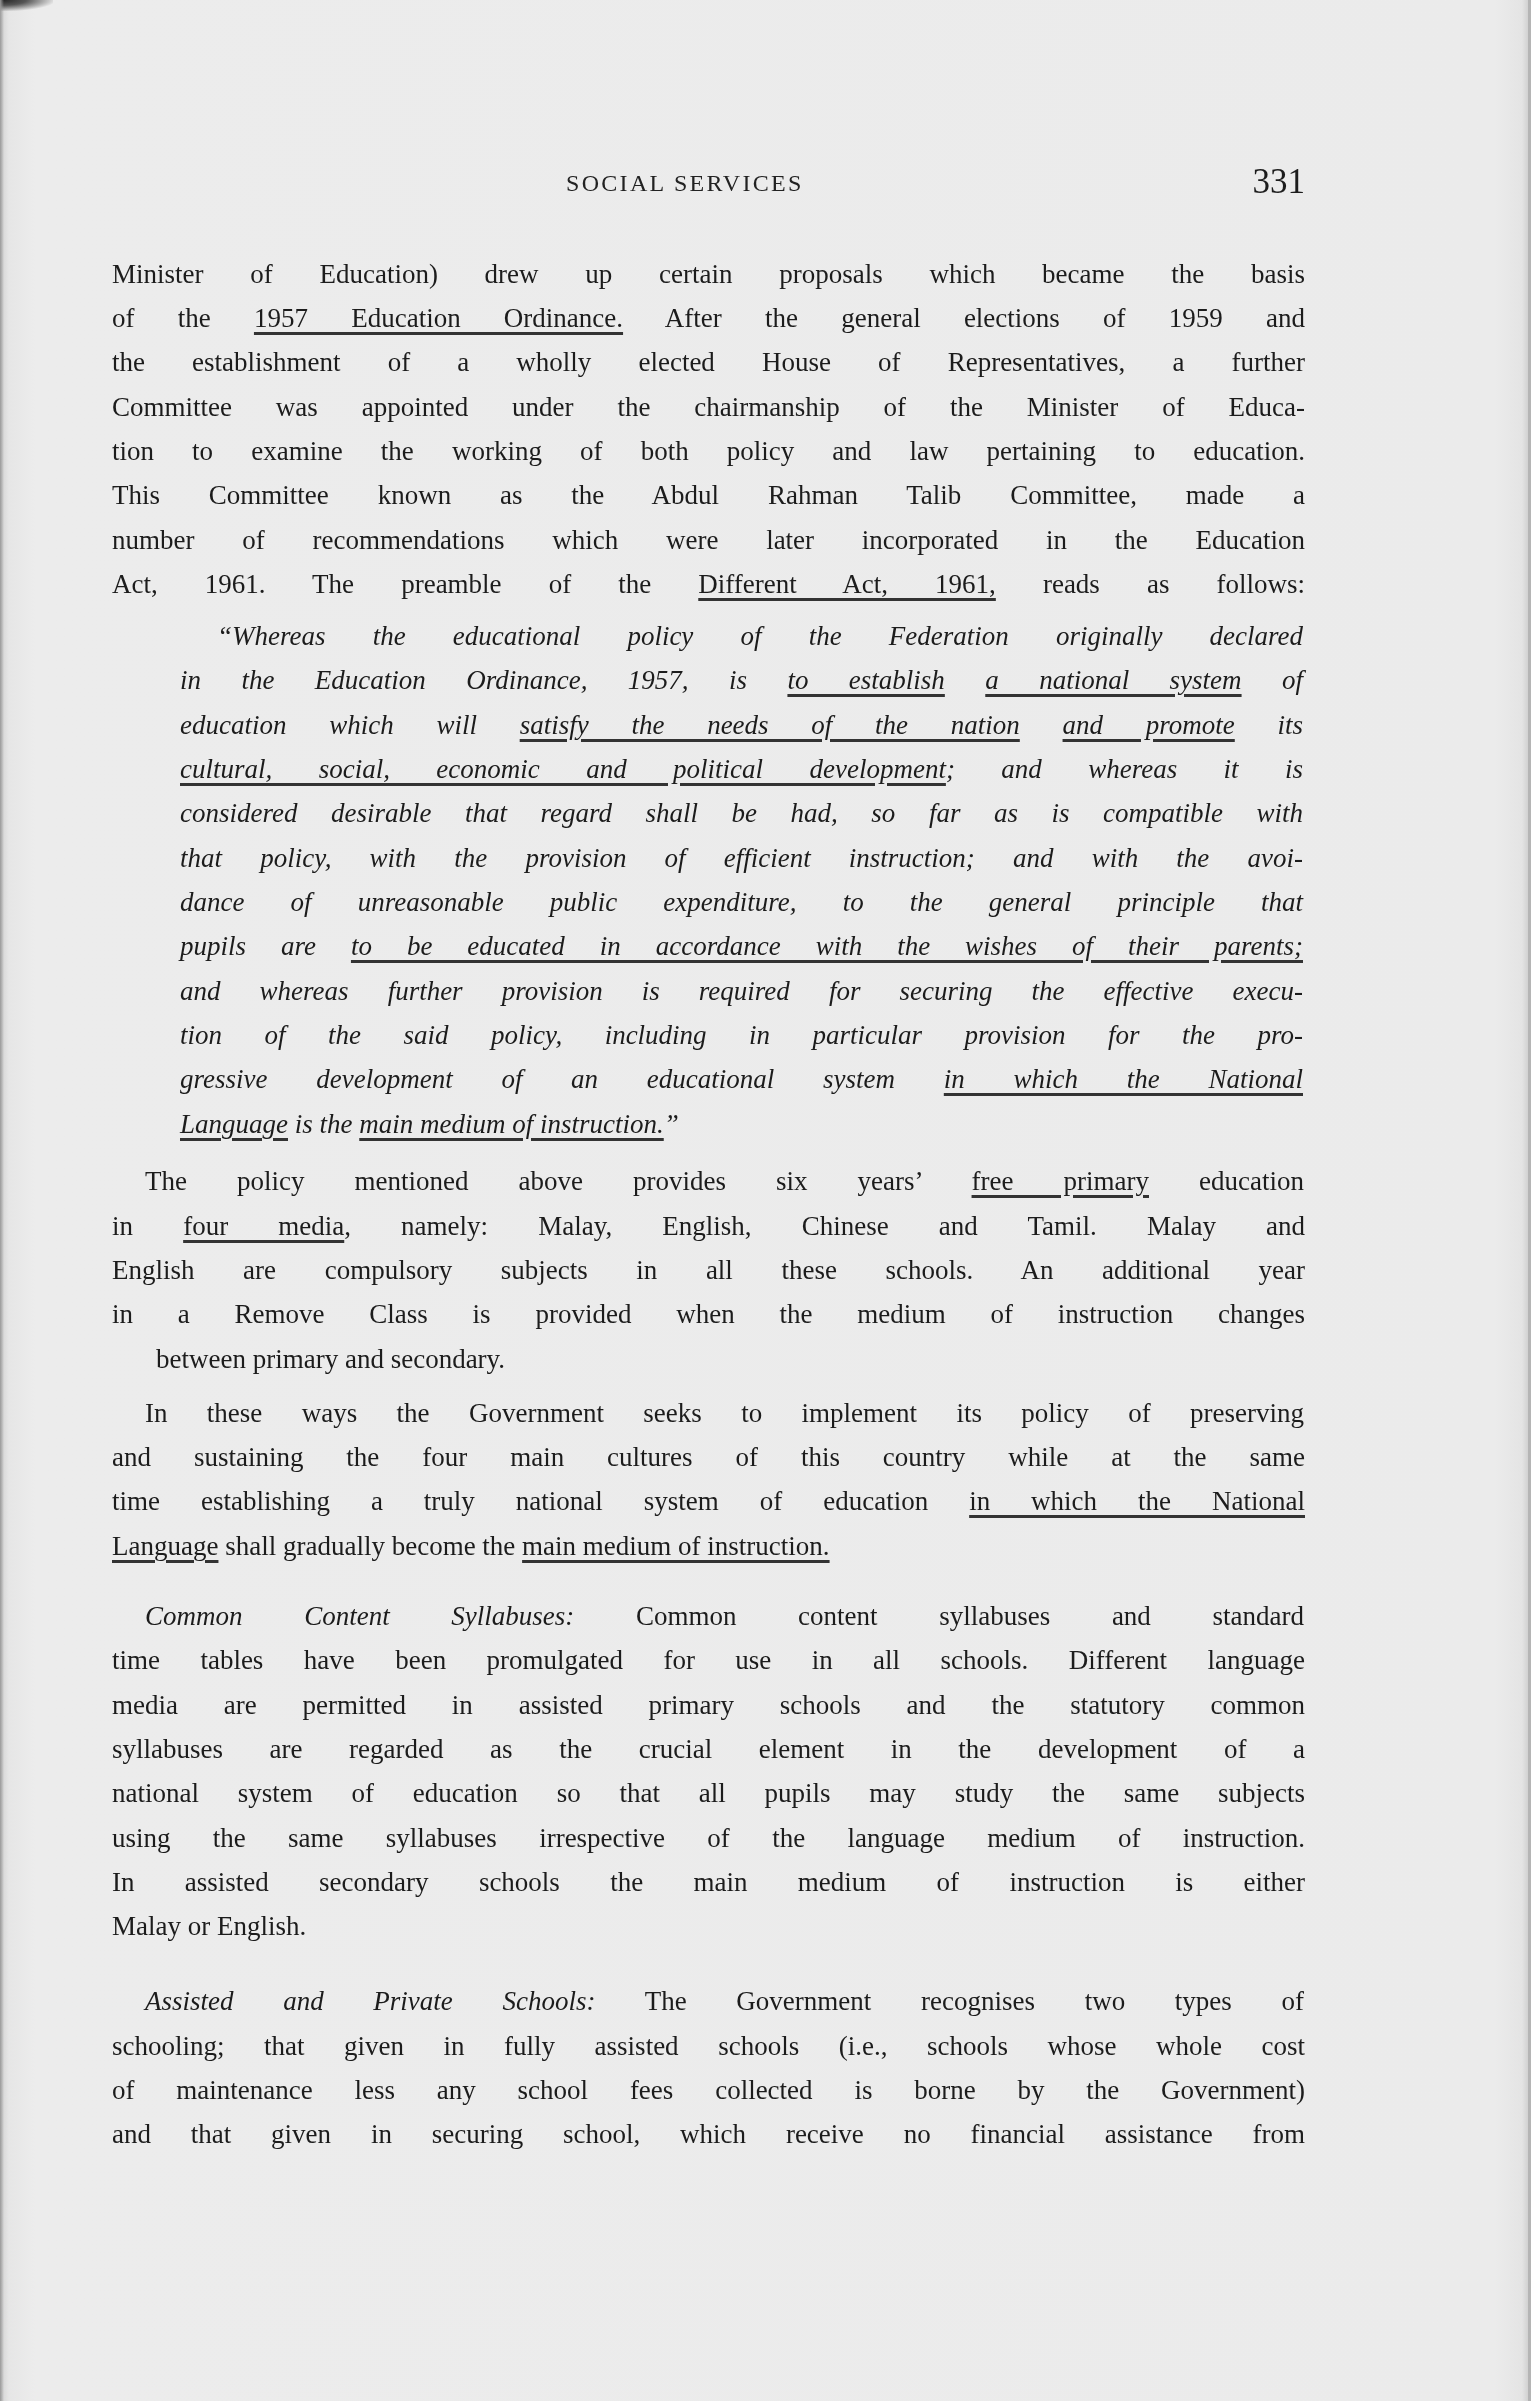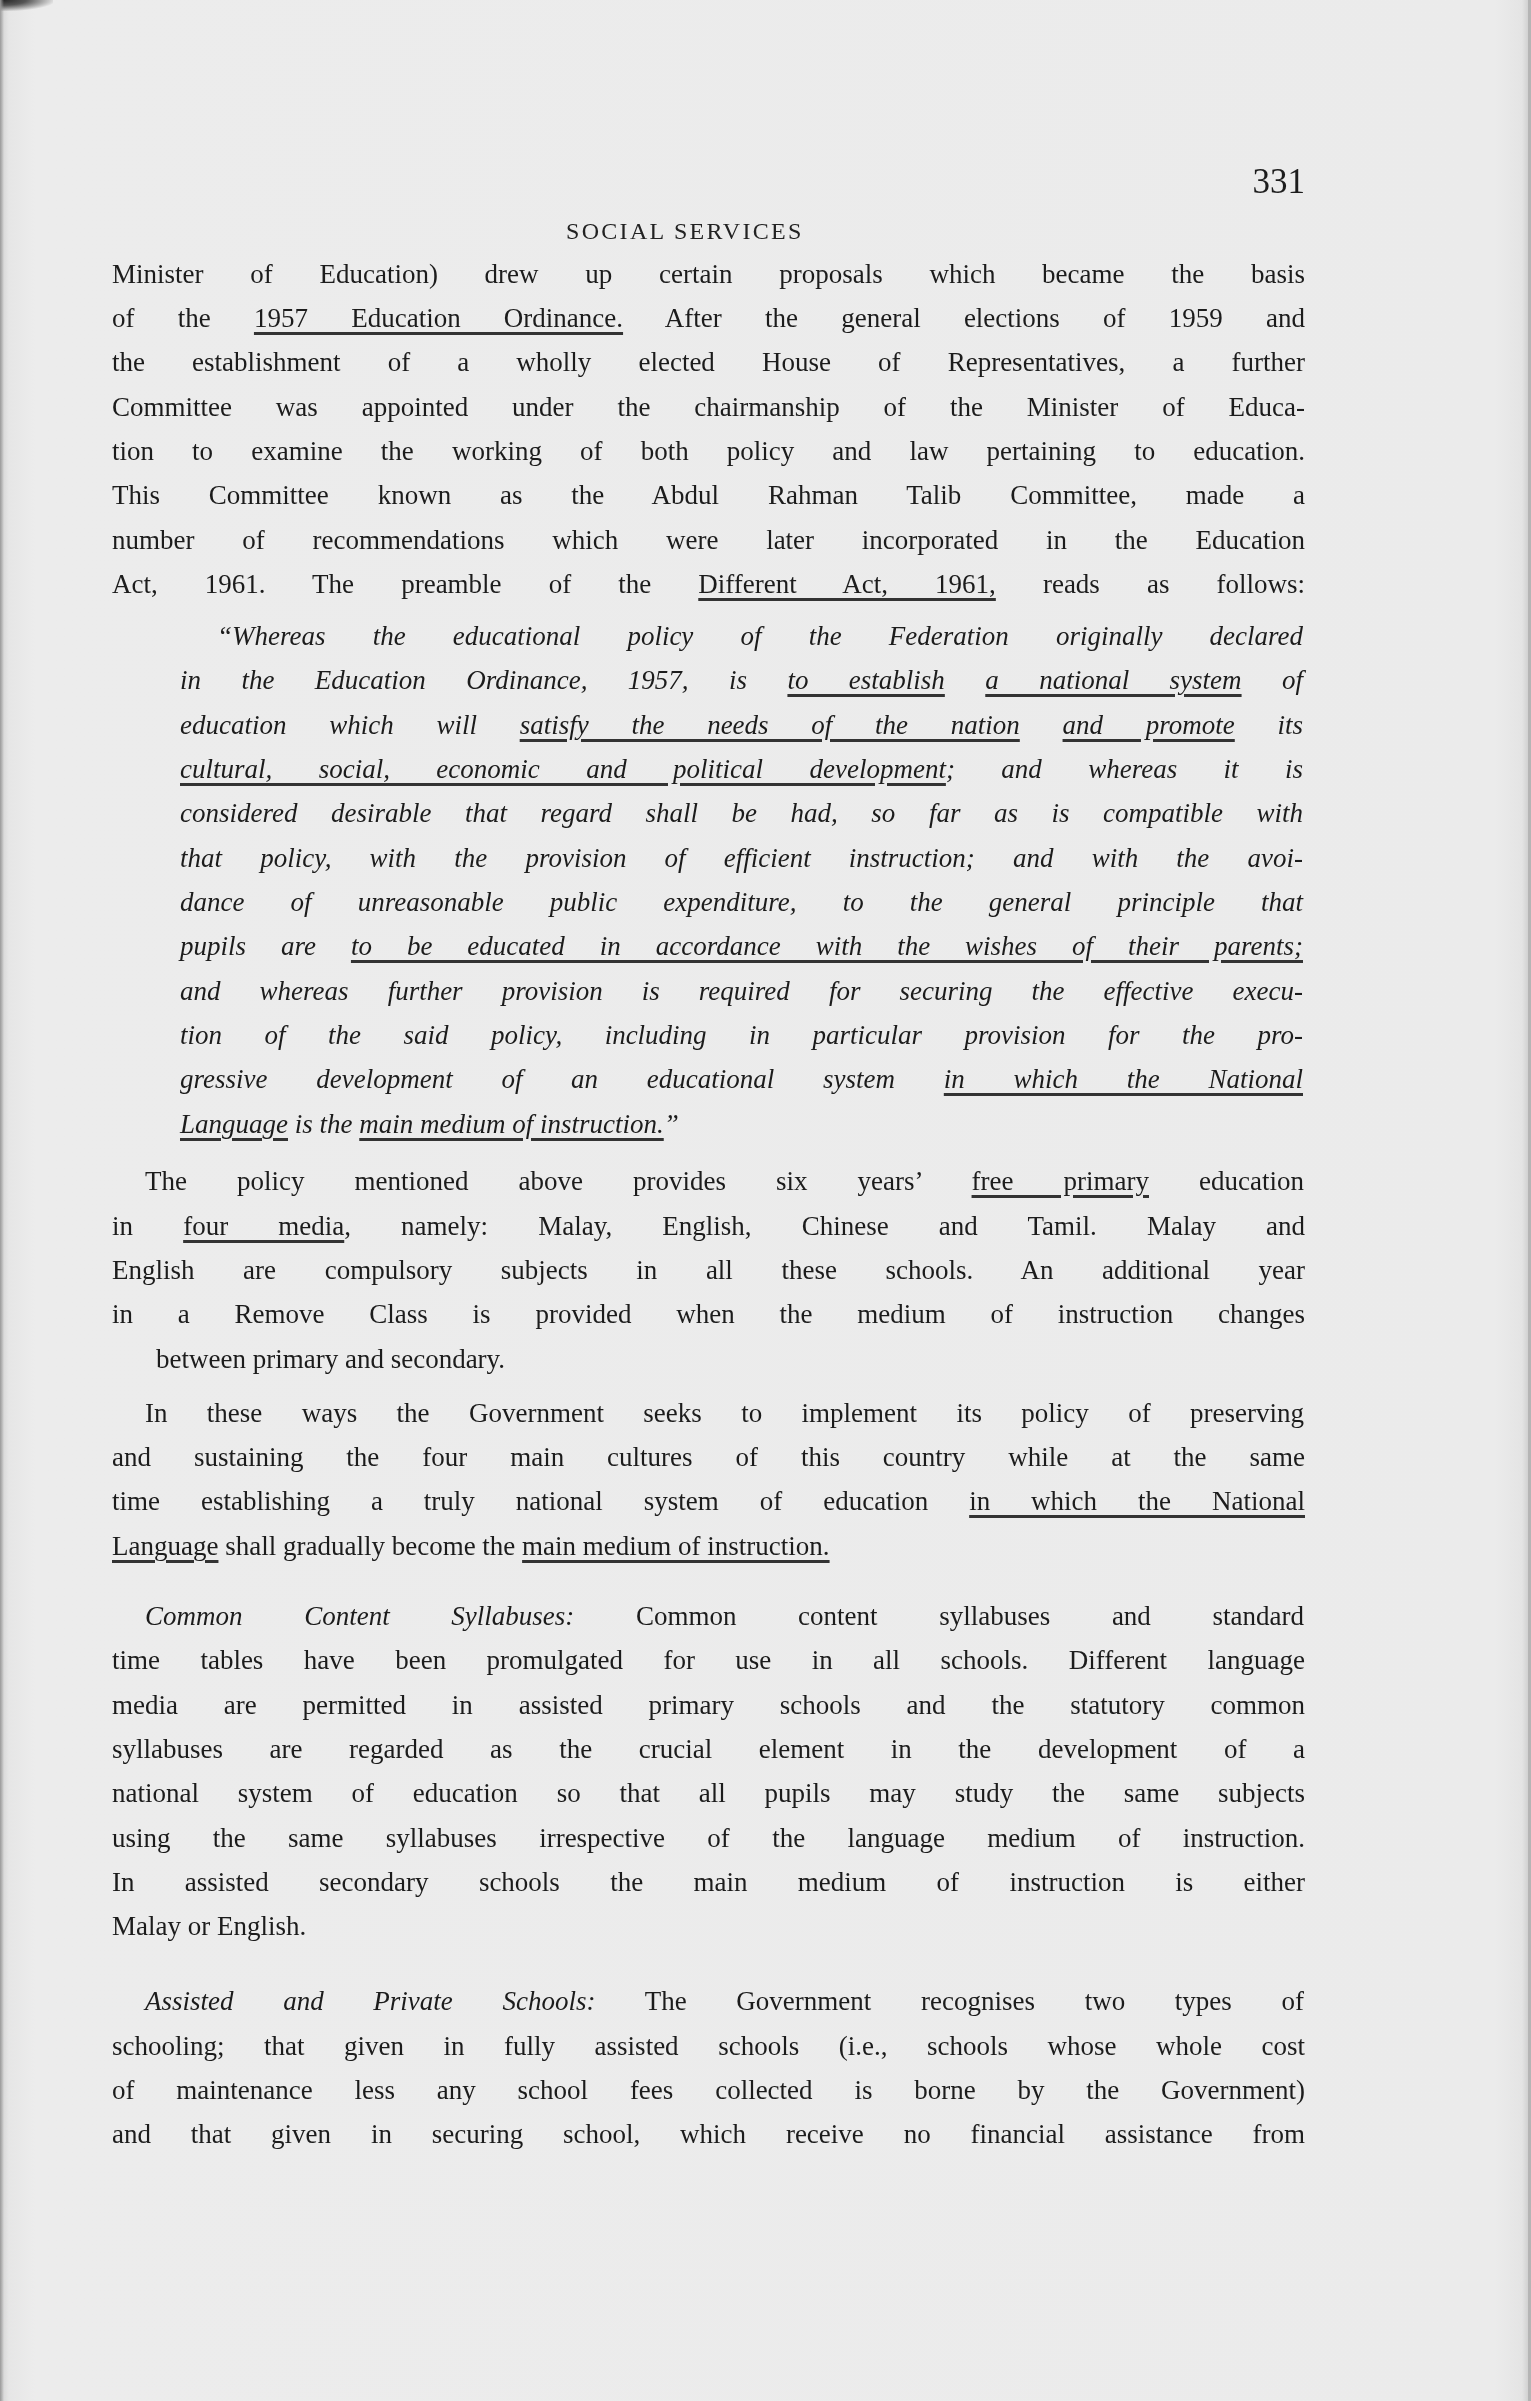--- a/index.html
+++ b/index.html
@@ -20,21 +20,21 @@
   .left-edge {
     position:absolute; left:0; top:0; width:3.5px; height:2401px;
     background: linear-gradient(90deg, #9a9a9a, rgba(200,200,200,0));
   }
   .right-edge {
     position:absolute; right:0; top:0; width:2.6px; height:2401px;
     background:#b5b5b5;
   }
   .running-head {
     position:absolute; left:566px; top:170px; width:299px;
-    font-size:24px; letter-spacing:2.3px; white-space:nowrap; color:#222;margin-top:48px;
+    font-size:24px; letter-spacing:2.3px; white-space:nowrap; color:#222;
   }
   .page-number {
     position:absolute; left:1247px; top:162px; width:58px; text-align:right;
     font-size:35px; color:#1c1c1c;
   }
   .line {
     position:absolute; height:44px; line-height:44px;
     font-size:27px; white-space:nowrap;
     text-align:justify; text-align-last:justify;
   }

